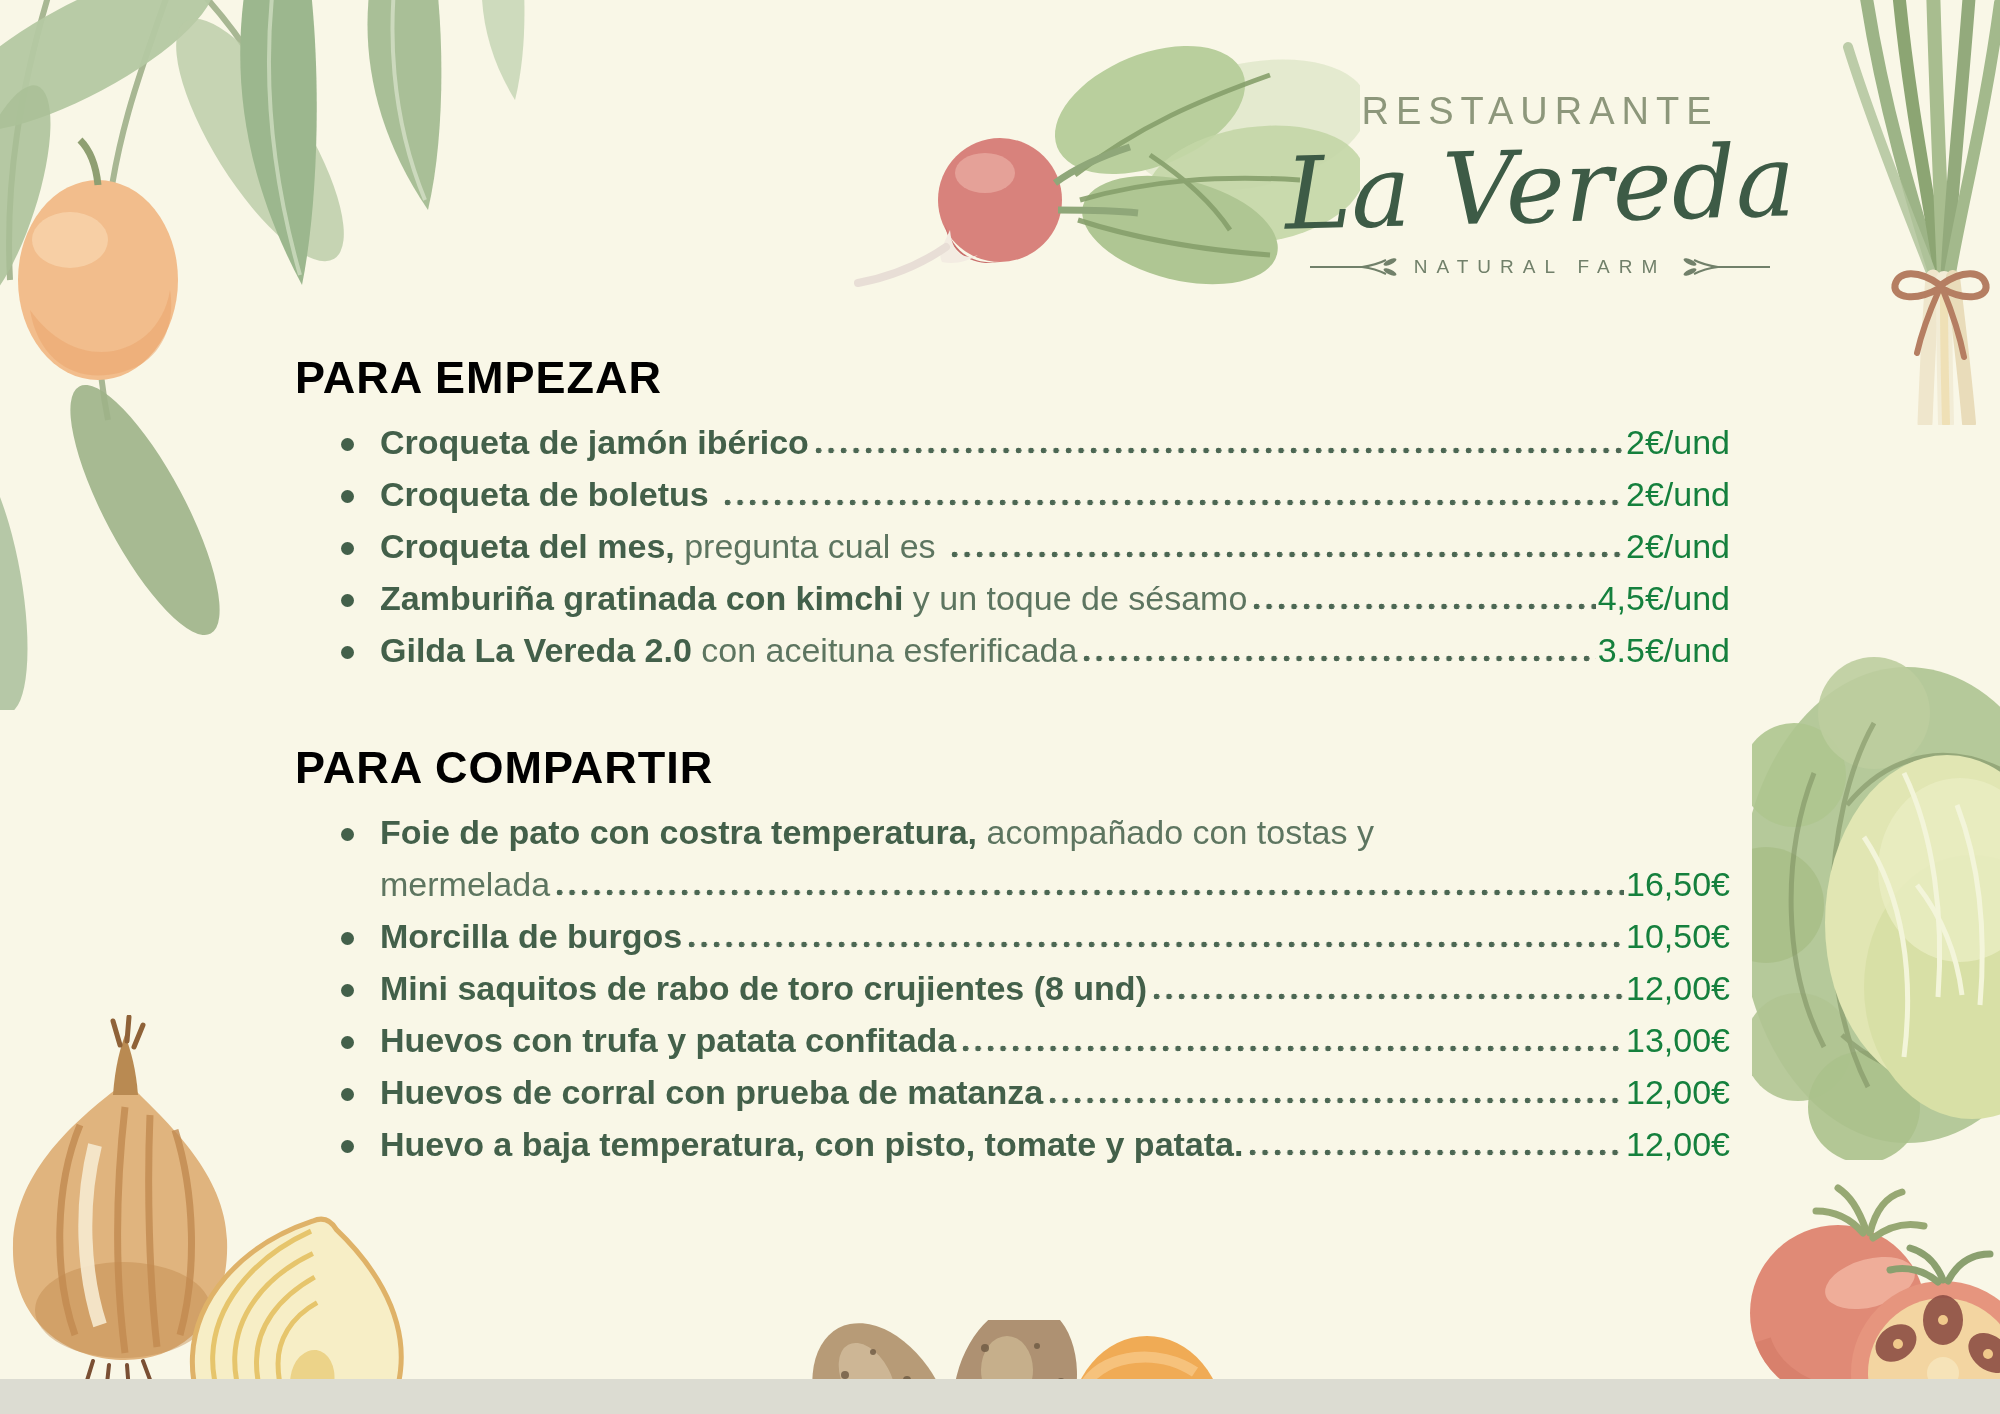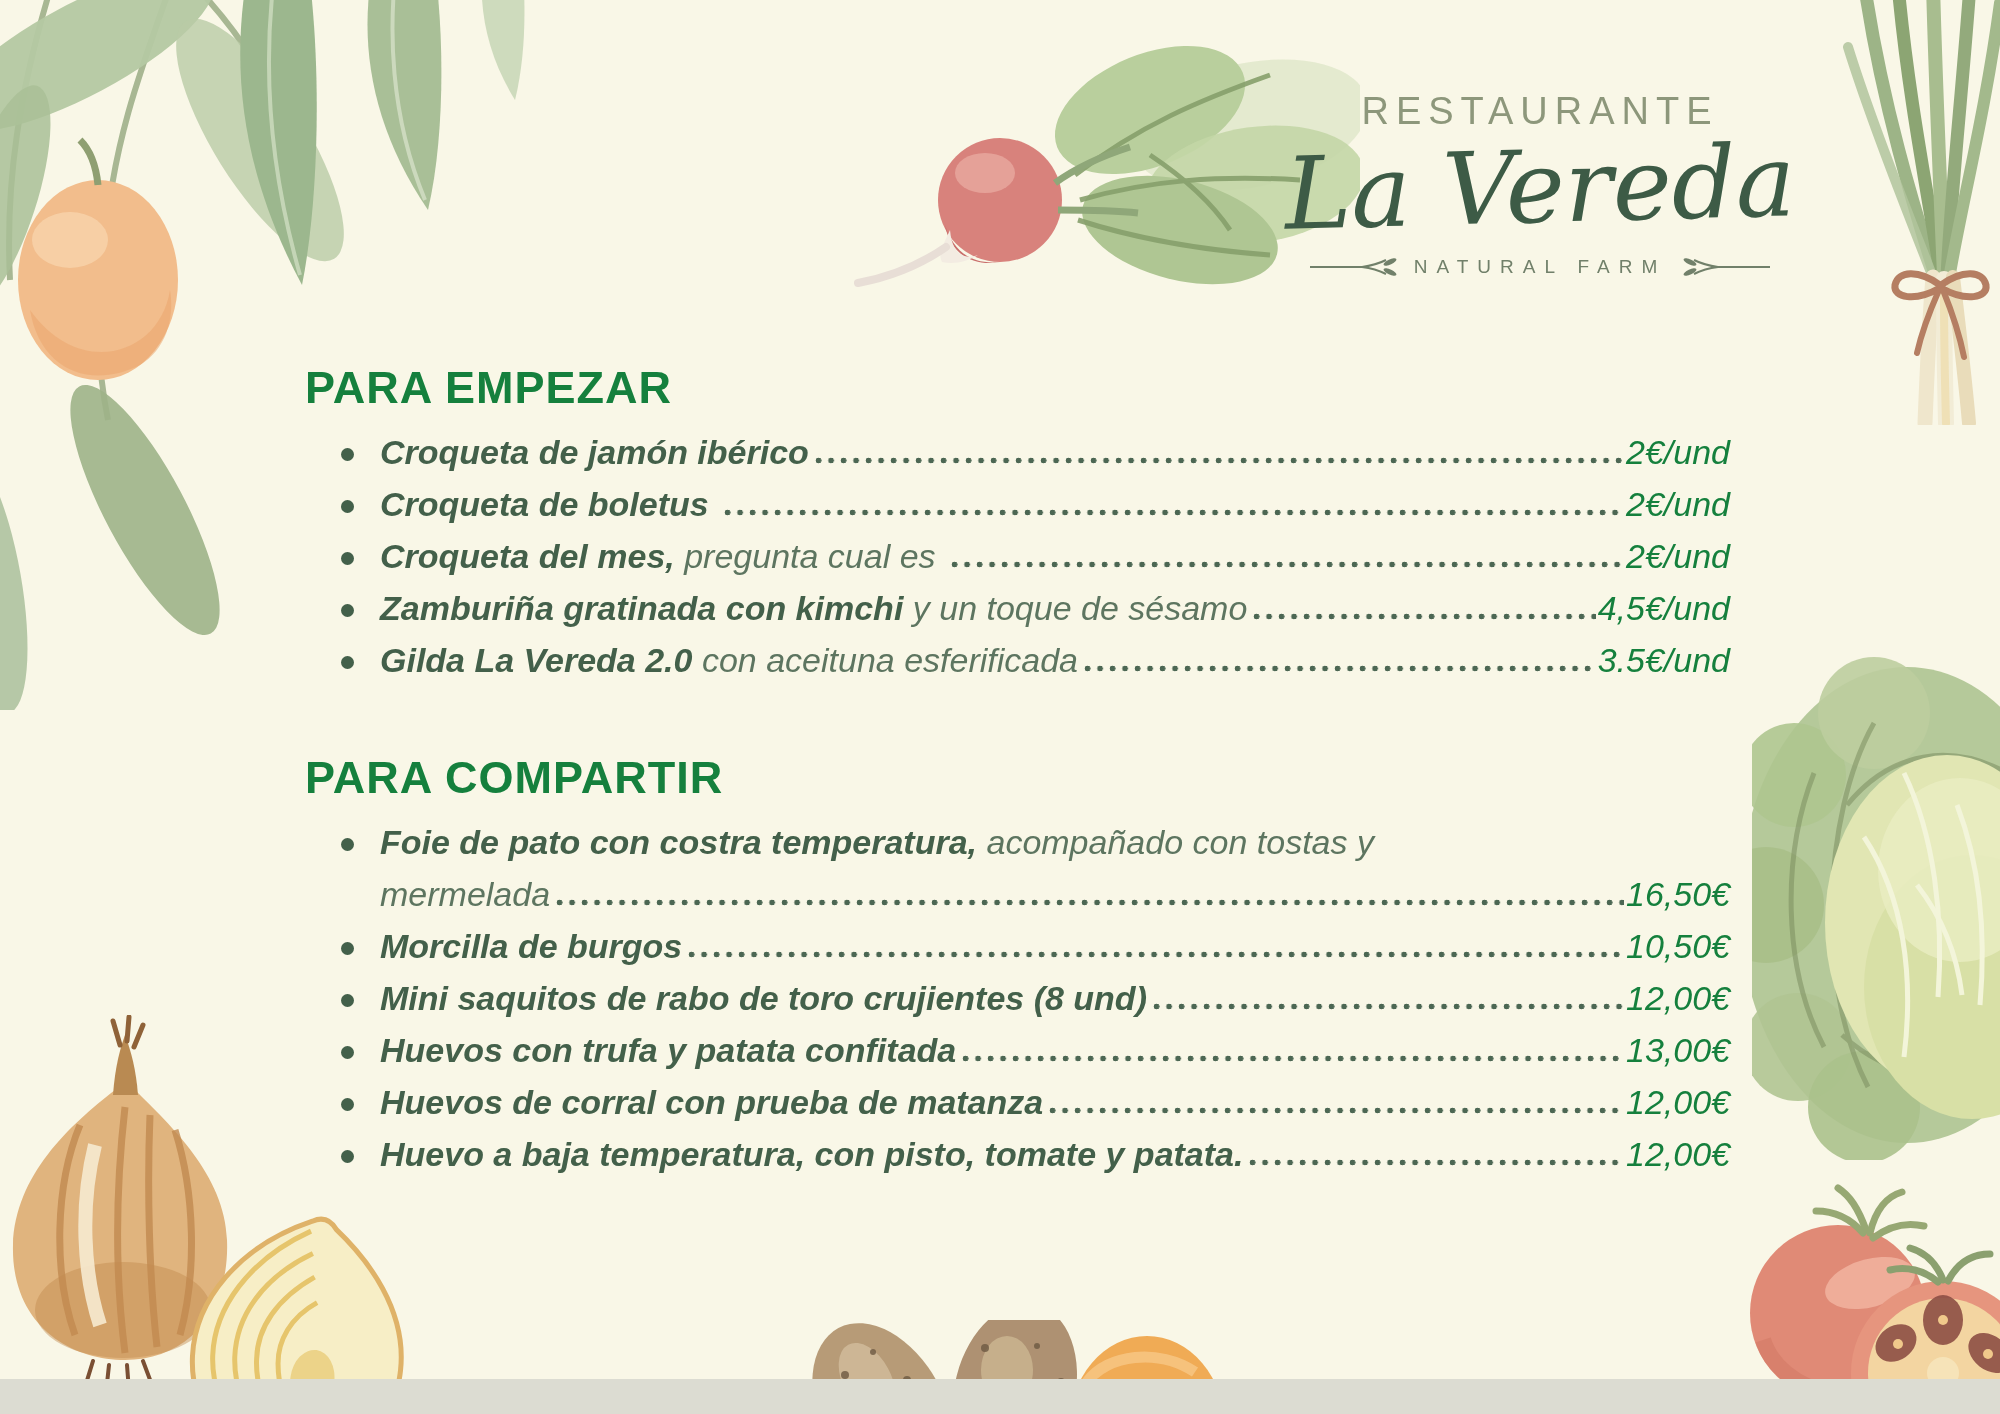--- a/index.html
+++ b/index.html
@@ -13,23 +13,23 @@
   .logo-name{font-family:"DejaVu Serif",serif;font-style:italic;font-weight:400;
              font-size:100px;line-height:1.05;color:#3d5b46;margin-top:2px;transform:rotate(-1.5deg);}
   .logo-tagline{margin-top:16px;display:flex;align-items:center;justify-content:center;gap:14px;
                 font-size:19px;letter-spacing:9px;color:#71806a;}
   .flourish{flex:none;}
 
   
   .menu-section{position:absolute;left:293px;width:1437px;}
   #sec-empezar{top:350px;}
   #sec-compartir{top:740px;}
-  .section-title{margin:12px;font-size:45px;font-weight:700;color:#15803d;letter-spacing:1px;}
+  .section-title{margin:2px;font-size:45px;font-weight:700;color:#000000;letter-spacing:1px;}
   .items{margin-top:12px;padding-left:40px;}
-  .line{display:flex;align-items:flex-end;height:52px;font-size:34px;font-style:italic;}
+  .line{display:flex;align-items:flex-end;height:52px;font-size:34px;}
   .bullet{flex:none;width:13px;height:13px;border-radius:50%;background:#43604a;margin:0 26px 17px 8px;}
   .bullet.spacer{background:transparent;}
   .txt{white-space:pre;flex:none;max-width:1190px;padding-bottom:6px;}
   .bname{font-weight:700;color:#43604a;}
   .bdesc{font-weight:400;color:#5d7560;}
   .leader{flex:1 1 20px;min-width:16px;height:9px;margin:0 2px 13px 6px;
           background-image:radial-gradient(circle at 3.5px 4.5px,#4c6753 2.7px,rgba(76,103,83,0) 3.1px);
           background-size:12.5px 9px;background-repeat:repeat-x;}
   .price{flex:none;font-weight:400;color:#15803d;padding-bottom:6px;}
 </style>

